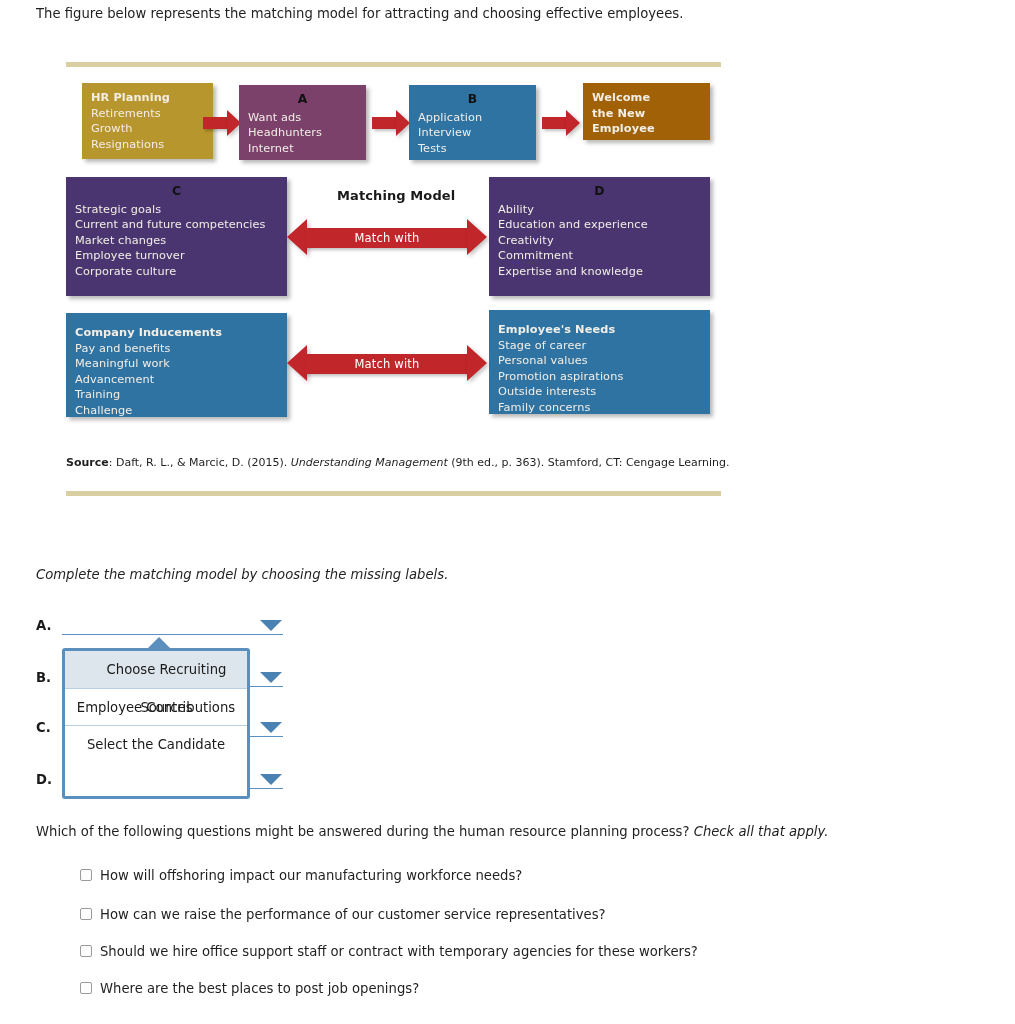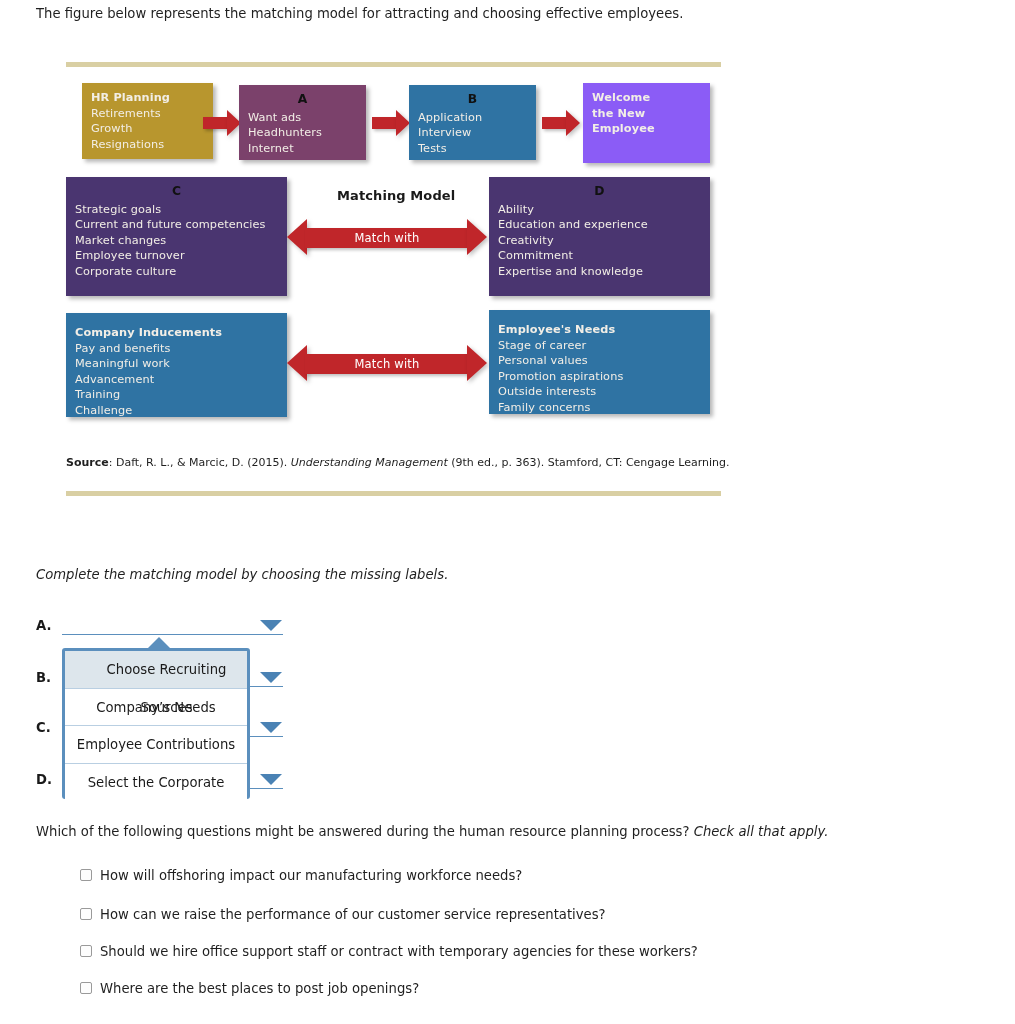--- a/index.html
+++ b/index.html
@@ -183,21 +183,21 @@
     <span class="li">Application</span>
     <span class="li">Interview</span>
     <span class="li">Tests</span>
   </div>
 
   <div class="ar-wrap" style="left:542px; top:110px; width:40px; height:26px;">
     <div class="ar-shaft" style="left:0; top:7px; width:26px; height:12px;"></div>
     <div class="ar-head" style="left:24px; top:0;"></div>
   </div>
 
-  <div class="box" style="left:583px; top:83px; width:127px; height:80px; background:#8b5cf6;">
+  <div class="box" style="left:583px; top:83px; width:127px; height:57px; background:#a16207;">
     <span class="hdr">Welcome</span>
     <span class="hdr">the New</span>
     <span class="hdr">Employee</span>
   </div>
 
   <div class="box" style="left:66px; top:177px; width:221px; height:119px; background:#4a3570;">
     <span class="ctr">C</span>
     <span class="li">Strategic goals</span>
     <span class="li">Current and future competencies</span>
     <span class="li">Market changes</span>
@@ -266,23 +266,22 @@
   <div class="slot-line" style="left:62px; top:736px; width:221px;"></div>
   <div class="caret" style="left:260px; top:722px;"></div>
 
   <div class="slot-label" style="left:36px; top:772px;">D.</div>
   <div class="slot-line" style="left:62px; top:788px; width:221px;"></div>
   <div class="caret" style="left:260px; top:774px;"></div>
 
   <div class="dd-pointer"></div>
   <div class="dd-panel">
     <div class="dd-item sel">Choose Recruiting Sources</div>
-    <div class="dd-item">Company’s Needs</div>
     <div class="dd-item">Employee Contributions</div>
-    <div class="dd-item">Select the Corporate</div>
+    <div class="dd-item">Select the Candidate</div>
   </div>
 
   <div class="q2-prompt">
     <span>Which of the following questions might be answered during the human resource planning process? </span><i>Check all that apply.</i>
   </div>
 
   <div class="cb-row" style="top:868px;">
     <span class="cb-box"></span><span class="cb-text">How will offshoring impact our manufacturing workforce needs?</span>
   </div>
   <div class="cb-row" style="top:907px;">

